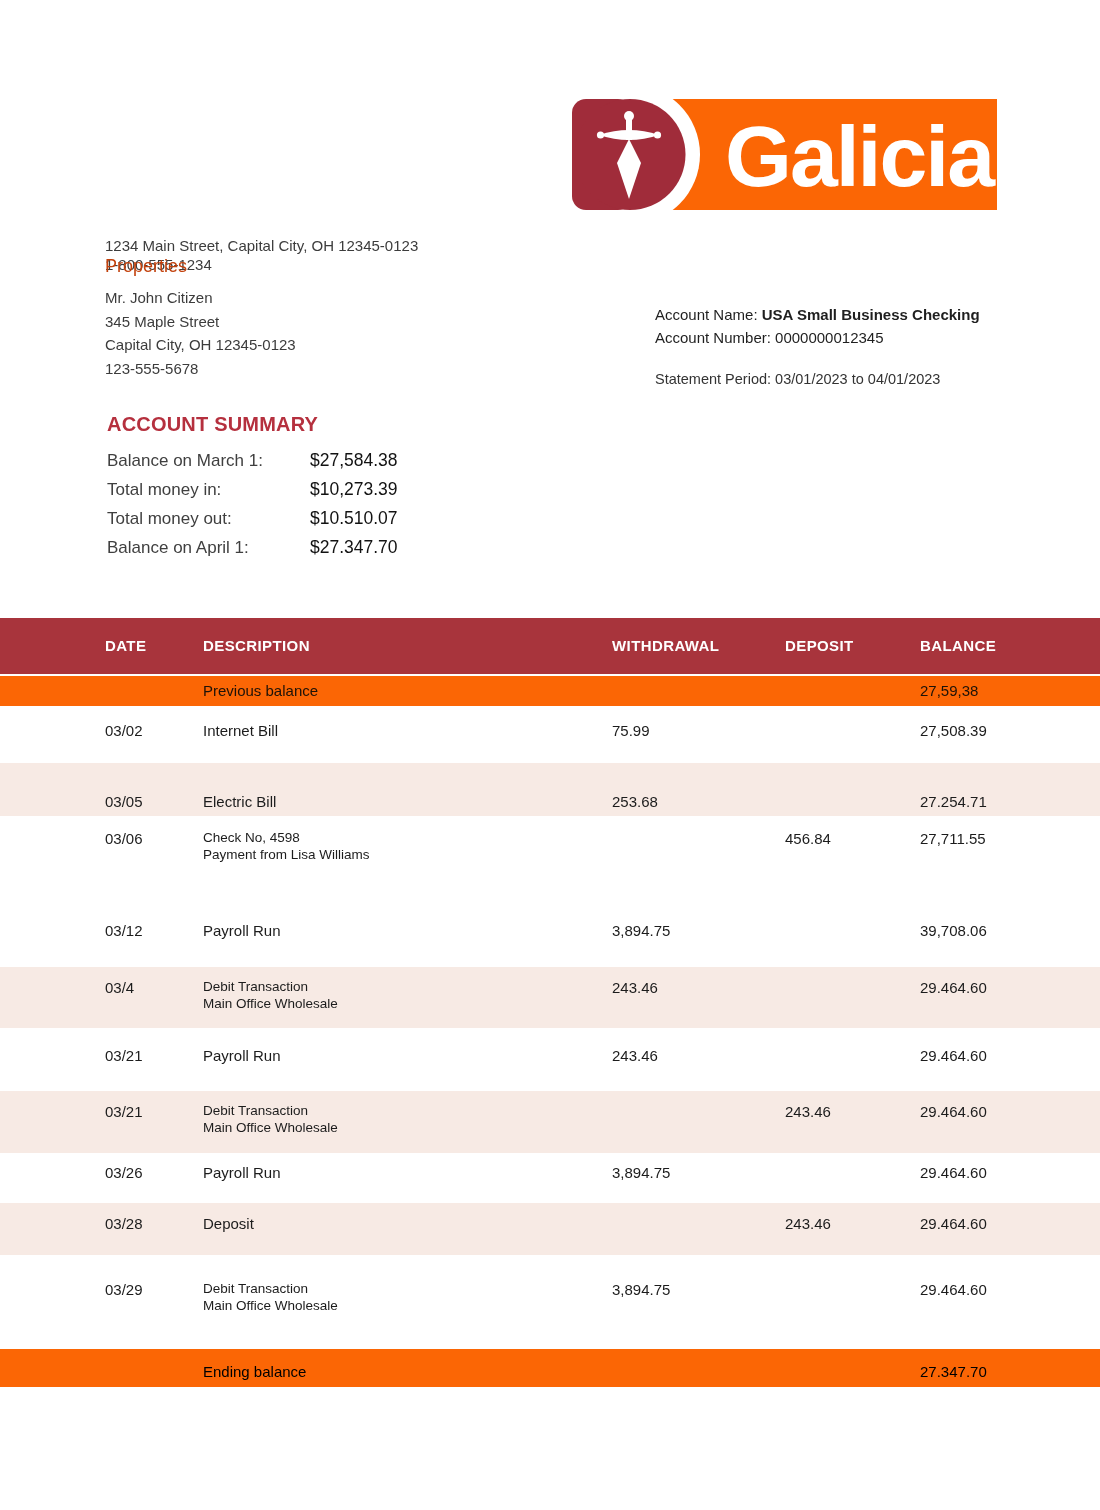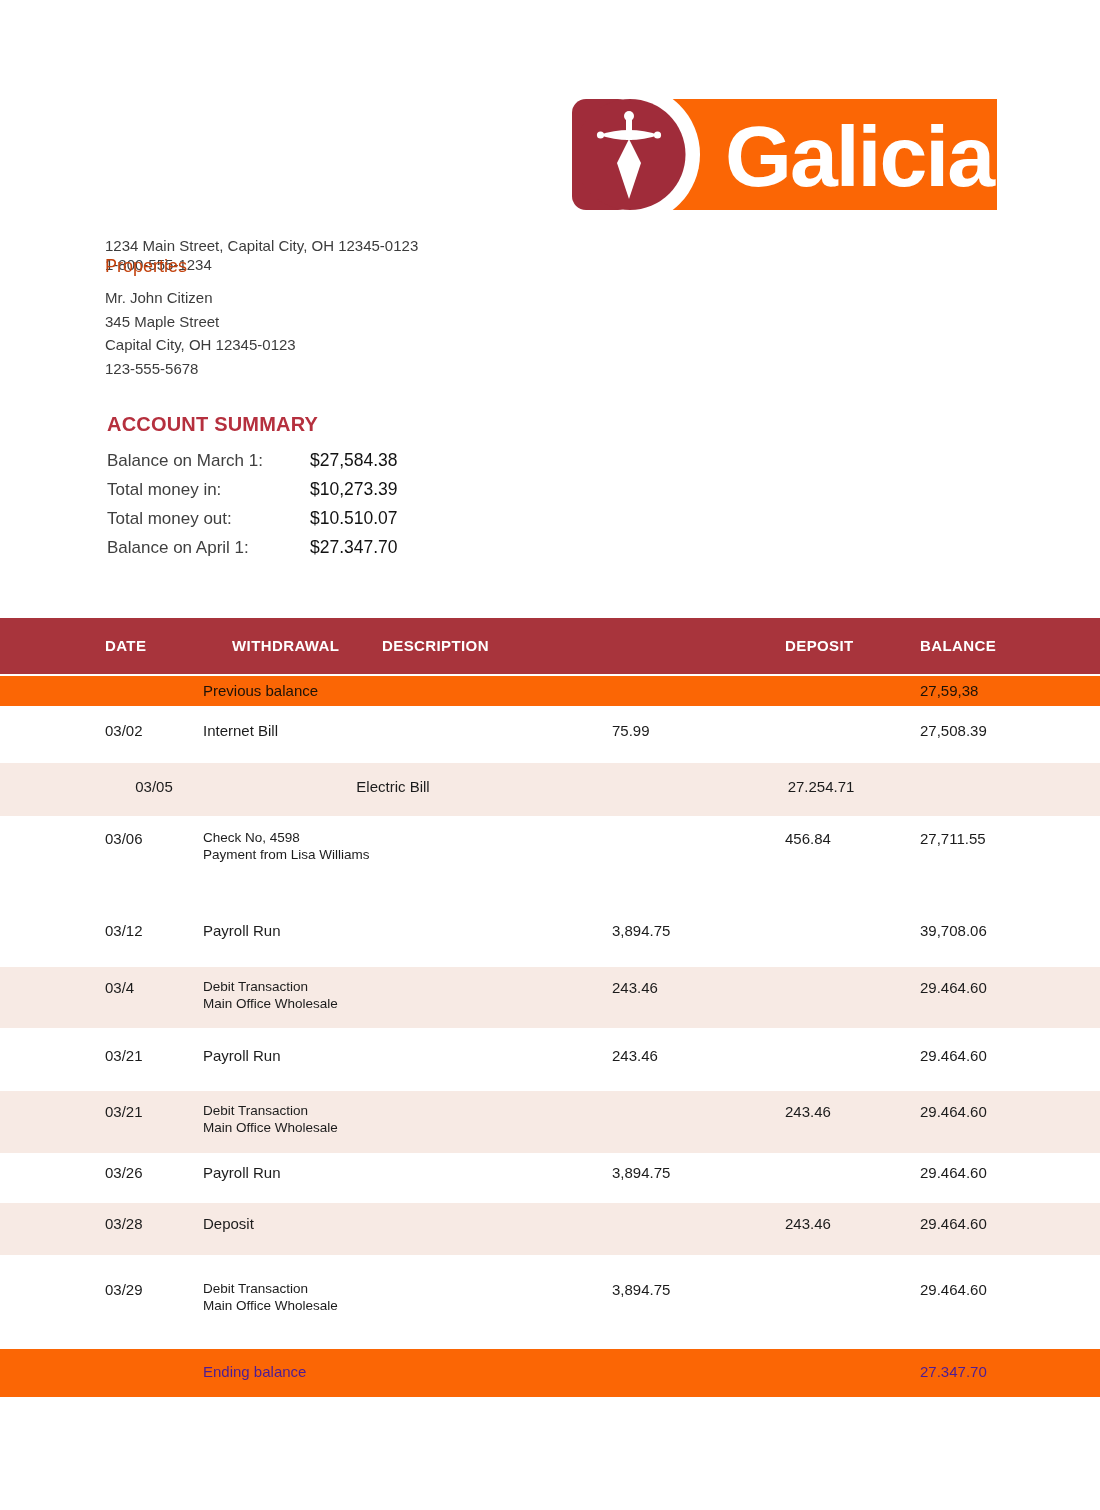--- a/index.html
+++ b/index.html
@@ -41,24 +41,24 @@
   .cell{box-sizing:border-box;}
   .c-date{margin-left:105px;width:98px;}
   .c-desc{width:380px;}
   .c-wd{margin-left:29px;width:150px;}
   .c-dep{margin-left:23px;width:120px;}
   .c-bal{margin-left:15px;width:160px;}
   .shade{background:var(--row-shade-pink);}
   .two-line .c-desc{font-size:13.5px;line-height:16.5px;}
   .row-prev{margin-top:2px;height:30px;background:var(--brand-orange);color:#1d1208;}
   .row-prev .cell{padding-top:6px;}
-  .row-end{margin-top:24px;height:48px;background:var(--brand-orange);color:#4c1d95;}
+  .row-end{margin-top:24px;height:38px;background:var(--brand-orange);color:#000000;}
   .row-end .cell{padding-top:14px;}
   .r1{height:57px;}  .r1 .cell{padding-top:16px;}
-  .r2{height:53px;}  .r2 .cell{padding-top:15px;text-align:center;}
+  .r2{height:53px;}  .r2 .cell{padding-top:30px;}
   .r3{height:91px;}  .r3 .cell{padding-top:14px;}
   .r4{height:47px;}  .r4 .cell{padding-top:10px;}
   .r5{height:60px;}  .r5 .cell{padding-top:15px;}
   .r6{height:61px;}  .r6 .cell{padding-top:12px;}
   .r7{height:63px;}  .r7 .cell{padding-top:19px;}
   .r8{height:62px;}  .r8 .cell{padding-top:12px;}
   .r9{height:50px;}  .r9 .cell{padding-top:11px;}
   .r10{height:52px;} .r10 .cell{padding-top:12px;}
   .r11{height:70px;} .r11 .cell{padding-top:26px;}
 </style>
@@ -93,20 +93,25 @@
   </div>
 
   <div class="recipient">
     <div class="r-title">Properties</div>
     <div class="line">Mr. John Citizen</div>
     <div class="line">345 Maple Street</div>
     <div class="line">Capital City, OH  12345-0123</div>
     <div class="line">123-555-5678</div>
   </div>
 
+  <div class="account">
+    <div><span>Account Name:</span> <span class="bold">USA Small Business Checking</span></div>
+    <div><span>Account Number:</span> <span>0000000012345</span></div>
+    <div class="period"><span>Statement Period:</span> <span>03/01/2023 to 04/01/2023</span></div>
+  </div>
 
   <div class="summary">
     <div class="s-title">ACCOUNT SUMMARY</div>
     <div class="s-rows">
       <div class="s-row">
         <span class="s-label">Balance on March 1:</span><span class="s-value">$27,584.38</span>
       </div>
       <div class="s-row">
         <span class="s-label">Total money in:</span><span class="s-value">$10,273.39</span>
       </div>
@@ -116,22 +121,22 @@
       <div class="s-row">
         <span class="s-label">Balance on April 1:</span><span class="s-value">$27.347.70</span>
       </div>
     </div>
   </div>
 
   <div class="txn">
 
     <div class="t-head">
       <div class="cell c-date">DATE</div>
+      <div class="cell c-desc">DESCRIPTION</div>
       <div class="cell c-wd">WITHDRAWAL</div>
-      <div class="cell c-desc">DESCRIPTION</div>
       <div class="cell c-dep">DEPOSIT</div>
       <div class="cell c-bal">BALANCE</div>
     </div>
 
     <div class="t-row row-prev">
       <div class="cell c-date"></div>
       <div class="cell c-desc">Previous balance</div>
       <div class="cell c-wd"></div>
       <div class="cell c-dep"></div>
       <div class="cell c-bal">27,59,38</div>
@@ -147,20 +152,21 @@
       <div class="cell c-dep"></div>
       <div class="cell c-bal">27,508.39</div>
     </div>
 
     <div class="t-row r2 shade">
       <div class="cell c-date">03/05</div>
       <div class="cell c-desc">
         <div>Electric Bill</div>
         <div></div>
       </div>
+      <div class="cell c-wd">253.68</div>
       <div class="cell c-dep"></div>
       <div class="cell c-bal">27.254.71</div>
     </div>
 
     <div class="t-row r3 two-line">
       <div class="cell c-date">03/06</div>
       <div class="cell c-desc">
         <div>Check No, 4598</div>
         <div>Payment from Lisa Williams</div>
       </div>

